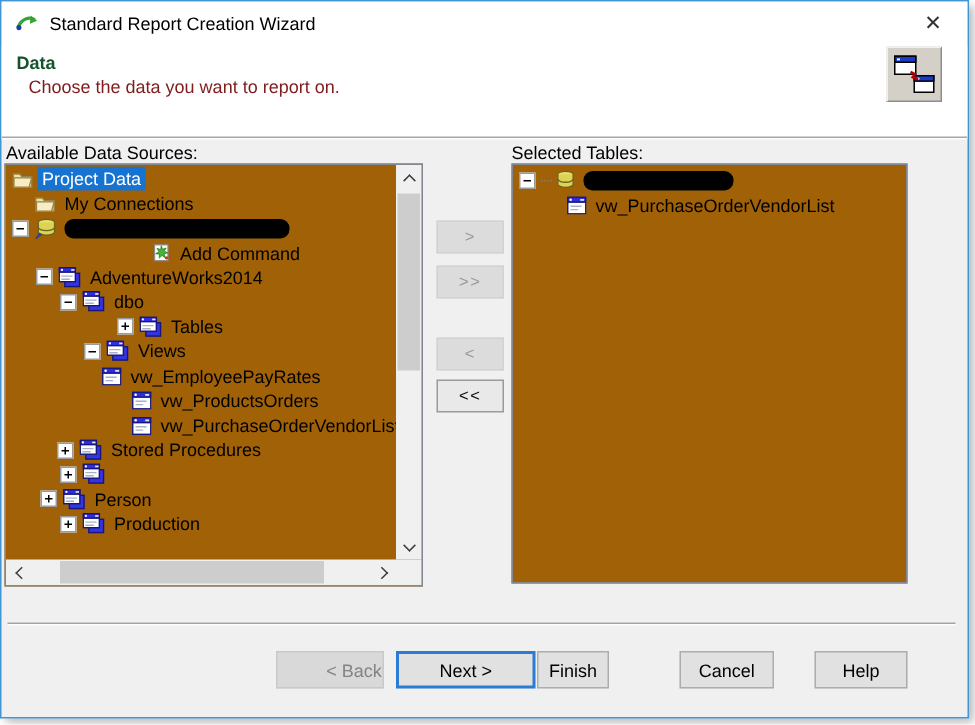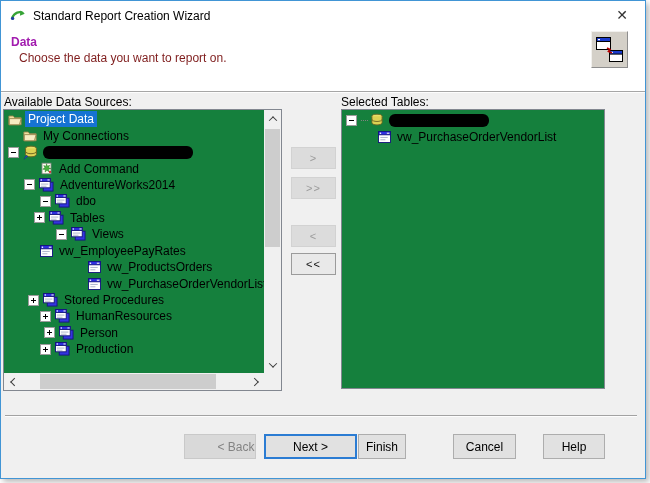--- a/index.html
+++ b/index.html
@@ -12,31 +12,31 @@
   
   .titlebar { position:absolute; left:0; top:0; right:0; height:29px; background:#fff; }
   .title-icon { position:absolute; left:9px; top:6px; width:16px; height:16px; }
   .title-text { position:absolute; left:32px; top:8px; font-size:12px; color:#000; }
   .close-btn { position:absolute; right:2px; top:0; width:42px; height:28px;
     display:flex; align-items:center; justify-content:center; font-size:14px; color:#333;
     background:transparent; border:none; cursor:default; }
   
   .header { position:absolute; left:0; top:29px; right:0; height:62px; background:#fff;
     border-bottom:1px solid #a6a6a6; box-shadow:0 1px 0 #fdfdfd; }
-  .header-title { position:absolute; left:10px; top:5px; font-size:12px; font-weight:bold; color:#a21caf; }
+  .header-title { position:absolute; left:10px; top:5px; font-size:12px; font-weight:bold; color:#14532d; }
   .header-sub { position:absolute; left:18px; top:21px; font-size:12px; color:#7f1d1d; }
   .step-icon { position:absolute; right:17px; top:1px; width:37px; height:37px;
     background:#d4d0c8; border:1px solid; border-color:#f2f1ee #8e8e8e #8e8e8e #f2f1ee;
     display:flex; align-items:center; justify-content:center; }
   
   .pane-label { position:absolute; font-size:12px; color:#000; top:94px;text-align:center; }
   .pane-label.avail { left:3px; }
   .pane-label.sel { left:340px; }
   
-  .panel { position:absolute; background:#15803d; border:1px solid #828790; }
+  .panel { position:absolute; background:#a16207; border:1px solid #828790; }
   .left-panel { left:2px; top:108px; width:279px; height:282px; }
   .right-panel { left:340px; top:108px; width:264px; height:280px; }
   .tree-rows { position:absolute; left:0; top:1px; right:17px; bottom:17px; overflow:hidden; }
   .right-panel .tree-rows { right:0; bottom:0; top:2px; }
   
   .tree-row { height:16.45px; display:flex; align-items:center; white-space:nowrap; font-size:12px; color:#000; }
   .expand-box { flex:none; width:11px; height:11px; background:#fff; border:1px solid #9b9b9b;
     position:relative; margin-right:4px; }
   .expand-box::before { content:""; position:absolute; left:2px; width:5px; top:4px; height:1px; background:#000; }
   .expand-box.plus::after { content:""; position:absolute; top:2px; height:5px; left:4px; width:1px; background:#000; }
@@ -140,21 +140,21 @@
           <span class="tree-icon">
             <svg width="15" height="15" viewBox="0 0 16 16">
               <ellipse cx="8.5" cy="3.6" rx="5.8" ry="2.4" fill="#e9df68" stroke="#6b6420"></ellipse>
               <path d="M2.7 3.6 v6.6 c0 1.3 2.6 2.4 5.8 2.4 s5.8-1.1 5.8-2.4 V3.6" fill="#dcd253" stroke="#6b6420"></path>
               <path d="M2.7 6.9 c0 1.3 2.6 2.4 5.8 2.4 s5.8-1.1 5.8-2.4" fill="none" stroke="#6b6420"></path>
               <path d="M1 15.2 L5.2 12 l-2-.7 z" fill="#2b50c8" stroke="#17307e" stroke-width="0.5"></path>
             </svg>
           </span>
           <span class="redact" style="width: 150px;"></span>
         </div>
-        <div class="tree-row" style="padding-left: 36px;">
+        <div class="tree-row" style="padding-left: 36px; justify-content: center;">
           <span class="tree-icon">
             <svg width="13" height="13" viewBox="0 0 16 16">
               <rect x="2.5" y="1.5" width="11" height="13" fill="#fffef2" stroke="#8a8a8a"></rect>
               <path d="M8 2.2 l1.1 2.9 2.9-1 -1.5 2.6 2.8 1.4 -3 .8 .9 3.1 -2.6-1.8 -2.3 2.2 .3-3.2 -3.2-.4 2.7-1.7 -1.5-2.7 2.9 1z" fill="#46b33c" stroke="#1d7a1d" stroke-width="0.6"></path>
               <circle cx="12.3" cy="12.2" r="1.4" fill="#d03030"></circle>
             </svg>
           </span>
           <span class="tree-label">Add Command</span>
         </div>
         <div class="tree-row" style="padding-left: 20px;">
@@ -180,21 +180,21 @@
               <rect x="0.5" y="0.5" width="11.5" height="10" fill="#fff" stroke="#15157e"></rect>
               <rect x="0.5" y="0.5" width="11.5" height="3.2" fill="#2e2ee0" stroke="#15157e"></rect>
               <circle cx="2.4" cy="2.1" r="0.8" fill="#fff"></circle>
               <rect x="9" y="1.5" width="2.4" height="1.2" fill="#e4e4e4"></rect>
               <line x1="2" y1="6.5" x2="10" y2="6.5" stroke="#a8b0c8"></line>
               <line x1="2" y1="8.8" x2="8" y2="8.8" stroke="#a8b0c8"></line>
             </svg>
           </span>
           <span class="tree-label">dbo</span>
         </div>
-        <div class="tree-row" style="padding-left: 30px;">
+        <div class="tree-row" style="padding-left: 74px;">
           <span class="expand-box plus"></span>
           <span class="tree-icon">
             <svg width="15" height="14" viewBox="0 0 16 15">
               <rect x="4.5" y="4.5" width="10.5" height="9.5" fill="#3434e0" stroke="#15157e"></rect>
               <rect x="0.5" y="0.5" width="11.5" height="10" fill="#fff" stroke="#15157e"></rect>
               <rect x="0.5" y="0.5" width="11.5" height="3.2" fill="#2e2ee0" stroke="#15157e"></rect>
               <circle cx="2.4" cy="2.1" r="0.8" fill="#fff"></circle>
               <rect x="9" y="1.5" width="2.4" height="1.2" fill="#e4e4e4"></rect>
               <line x1="2" y1="6.5" x2="10" y2="6.5" stroke="#a8b0c8"></line>
               <line x1="2" y1="8.8" x2="8" y2="8.8" stroke="#a8b0c8"></line>
@@ -210,21 +210,21 @@
               <rect x="0.5" y="0.5" width="11.5" height="10" fill="#fff" stroke="#15157e"></rect>
               <rect x="0.5" y="0.5" width="11.5" height="3.2" fill="#2e2ee0" stroke="#15157e"></rect>
               <circle cx="2.4" cy="2.1" r="0.8" fill="#fff"></circle>
               <rect x="9" y="1.5" width="2.4" height="1.2" fill="#e4e4e4"></rect>
               <line x1="2" y1="6.5" x2="10" y2="6.5" stroke="#a8b0c8"></line>
               <line x1="2" y1="8.8" x2="8" y2="8.8" stroke="#a8b0c8"></line>
             </svg>
           </span>
           <span class="tree-label">Views</span>
         </div>
-        <div class="tree-row" style="padding-left: 36px;">
+        <div class="tree-row" style="padding-left: 64px;">
           <span class="tree-icon">
             <svg width="13" height="12" viewBox="0 0 14 13">
               <rect x="0.5" y="0.5" width="13" height="12" fill="#fff" stroke="#15157e"></rect>
               <rect x="0.5" y="0.5" width="13" height="3.6" fill="#2e2ee0" stroke="#15157e"></rect>
               <circle cx="2.6" cy="2.4" r="0.9" fill="#fff"></circle>
               <rect x="9.5" y="1.8" width="2.8" height="1.3" fill="#e4e4e4"></rect>
               <line x1="2.5" y1="7" x2="10.5" y2="7" stroke="#a8b0c8"></line>
               <line x1="2.5" y1="9.5" x2="8" y2="9.5" stroke="#a8b0c8"></line>
             </svg>
           </span>
@@ -249,21 +249,21 @@
               <rect x="0.5" y="0.5" width="13" height="12" fill="#fff" stroke="#15157e"></rect>
               <rect x="0.5" y="0.5" width="13" height="3.6" fill="#2e2ee0" stroke="#15157e"></rect>
               <circle cx="2.6" cy="2.4" r="0.9" fill="#fff"></circle>
               <rect x="9.5" y="1.8" width="2.8" height="1.3" fill="#e4e4e4"></rect>
               <line x1="2.5" y1="7" x2="10.5" y2="7" stroke="#a8b0c8"></line>
               <line x1="2.5" y1="9.5" x2="8" y2="9.5" stroke="#a8b0c8"></line>
             </svg>
           </span>
           <span class="tree-label">vw_PurchaseOrderVendorList</span>
         </div>
-        <div class="tree-row" style="padding-left: 24px;">
+        <div class="tree-row" style="padding-left: 24px; margin-left: 10px;">
           <span class="expand-box plus"></span>
           <span class="tree-icon">
             <svg width="15" height="14" viewBox="0 0 16 15">
               <rect x="4.5" y="4.5" width="10.5" height="9.5" fill="#3434e0" stroke="#15157e"></rect>
               <rect x="0.5" y="0.5" width="11.5" height="10" fill="#fff" stroke="#15157e"></rect>
               <rect x="0.5" y="0.5" width="11.5" height="3.2" fill="#2e2ee0" stroke="#15157e"></rect>
               <circle cx="2.4" cy="2.1" r="0.8" fill="#fff"></circle>
               <rect x="9" y="1.5" width="2.4" height="1.2" fill="#e4e4e4"></rect>
               <line x1="2" y1="6.5" x2="10" y2="6.5" stroke="#a8b0c8"></line>
               <line x1="2" y1="8.8" x2="8" y2="8.8" stroke="#a8b0c8"></line>
@@ -277,23 +277,22 @@
             <svg width="15" height="14" viewBox="0 0 16 15">
               <rect x="4.5" y="4.5" width="10.5" height="9.5" fill="#3434e0" stroke="#15157e"></rect>
               <rect x="0.5" y="0.5" width="11.5" height="10" fill="#fff" stroke="#15157e"></rect>
               <rect x="0.5" y="0.5" width="11.5" height="3.2" fill="#2e2ee0" stroke="#15157e"></rect>
               <circle cx="2.4" cy="2.1" r="0.8" fill="#fff"></circle>
               <rect x="9" y="1.5" width="2.4" height="1.2" fill="#e4e4e4"></rect>
               <line x1="2" y1="6.5" x2="10" y2="6.5" stroke="#a8b0c8"></line>
               <line x1="2" y1="8.8" x2="8" y2="8.8" stroke="#a8b0c8"></line>
             </svg>
           </span>
-          <span class="tree-label">HumanResources</span>
-        </div>
-        <div class="tree-row" style="padding-left: 40px;">
+        </div>
+        <div class="tree-row" style="padding-left: 23px;">
           <span class="expand-box plus"></span>
           <span class="tree-icon">
             <svg width="15" height="14" viewBox="0 0 16 15">
               <rect x="4.5" y="4.5" width="10.5" height="9.5" fill="#3434e0" stroke="#15157e"></rect>
               <rect x="0.5" y="0.5" width="11.5" height="10" fill="#fff" stroke="#15157e"></rect>
               <rect x="0.5" y="0.5" width="11.5" height="3.2" fill="#2e2ee0" stroke="#15157e"></rect>
               <circle cx="2.4" cy="2.1" r="0.8" fill="#fff"></circle>
               <rect x="9" y="1.5" width="2.4" height="1.2" fill="#e4e4e4"></rect>
               <line x1="2" y1="6.5" x2="10" y2="6.5" stroke="#a8b0c8"></line>
               <line x1="2" y1="8.8" x2="8" y2="8.8" stroke="#a8b0c8"></line>

